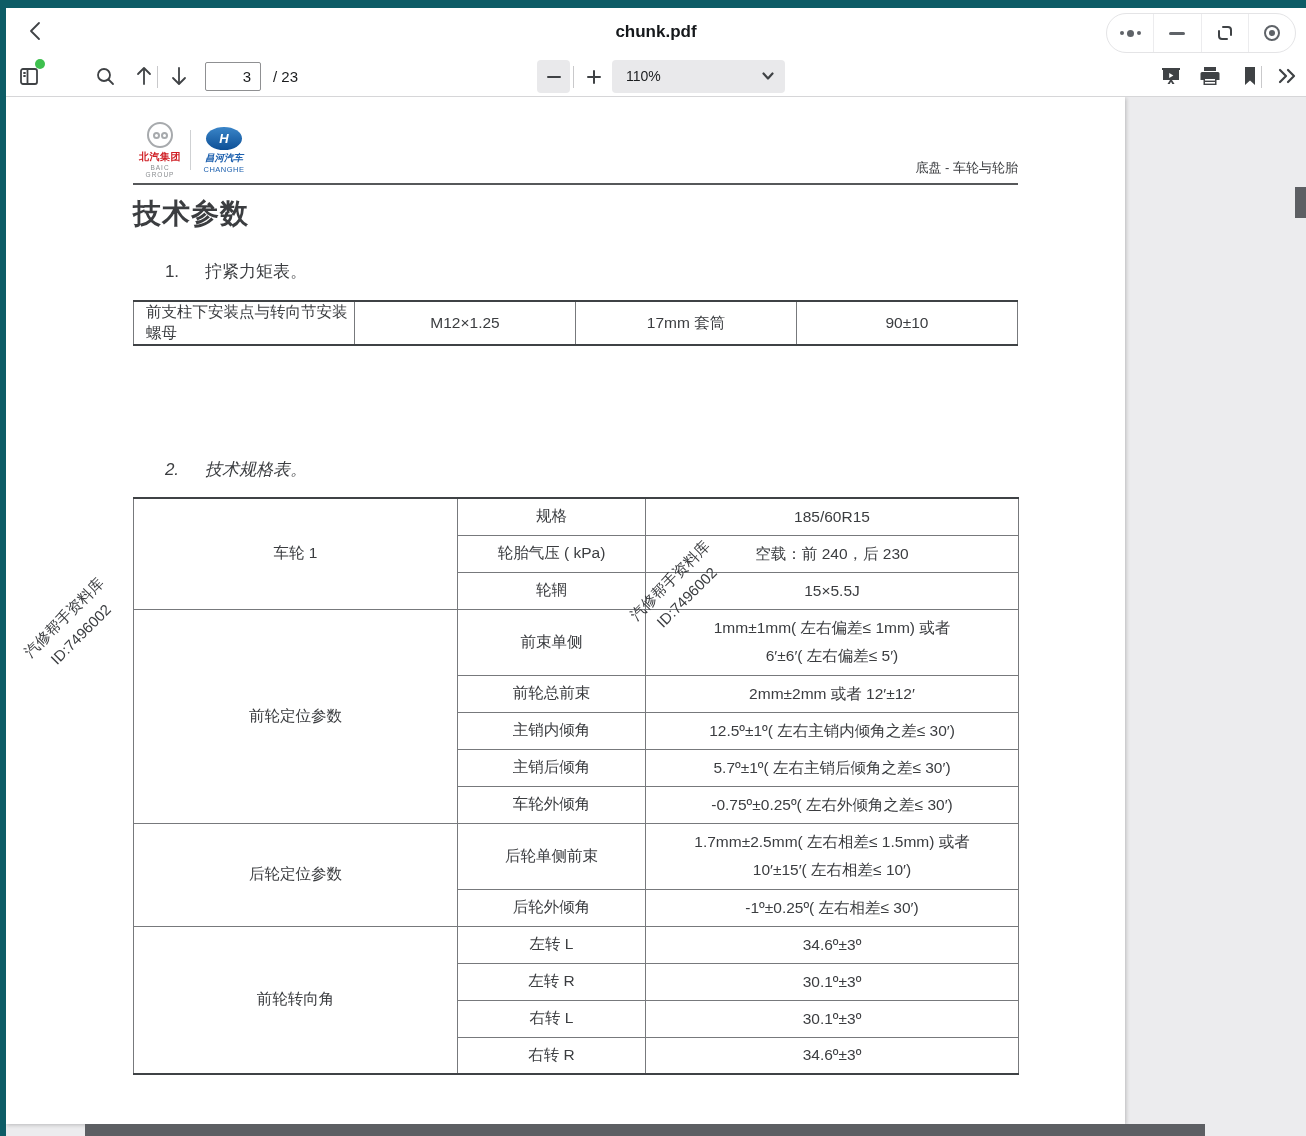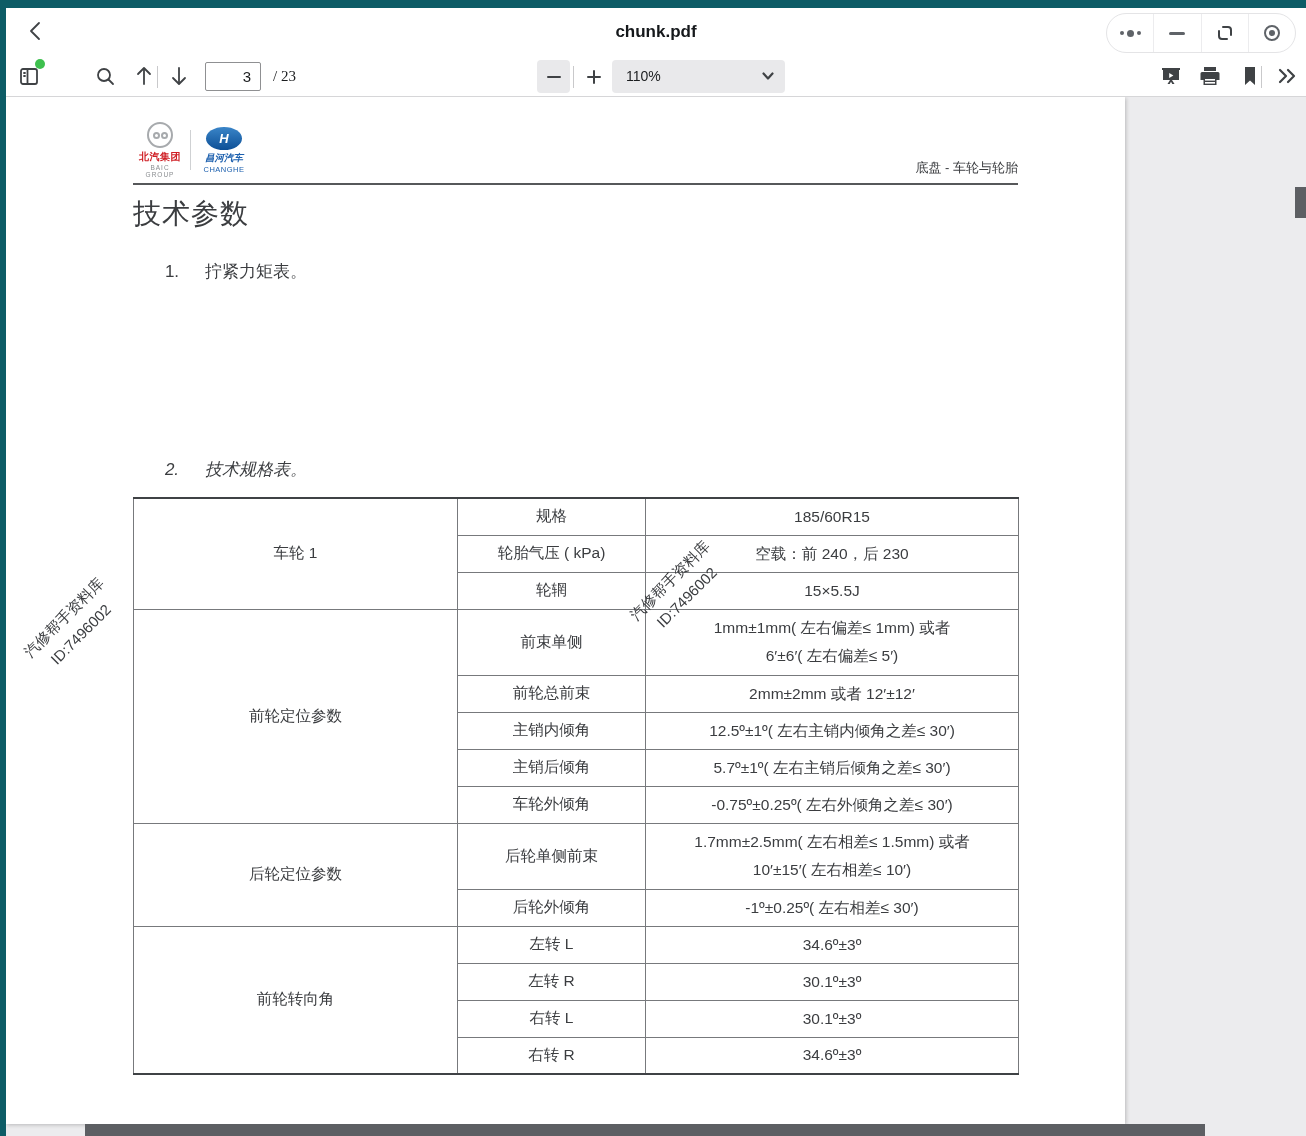--- a/index.html
+++ b/index.html
@@ -25,21 +25,21 @@
   .toolbar { position:relative; height:41px; background:#fff; border-bottom:1px solid #d6d6d8; }
   .tb-btn { position:absolute; background:none; border:none; cursor:pointer; width:30px; height:30px; top:5px; display:flex; align-items:center; justify-content:center; }
   .sidebar-btn { left:8px; }
   .green-dot { position:absolute; right:-1px; top:-2px; width:10px; height:10px; border-radius:50%; background:#3ec04e; }
   .search-btn { left:84px; }
   .up-btn { left:123px; }
   .tb-div { position:absolute; width:1px; height:22px; background:#c9c9cb; top:10px; }
   .div1 { left:151px; } .div2 { left:567px; } .div3 { left:1255px; }
   .down-btn { left:158px; }
   .page-input { position:absolute; left:199px; top:6px; width:56px; height:29px; border:1px solid #8f9092; border-radius:2px; text-align:right; padding-right:9px; font-size:15px; color:#1b1d1f; font-family:inherit; background:#fff; }
-  .page-total { position:absolute; left:267px; top:0; line-height:41px; font-size:15px; color:#1b1d1f;font-family:Liberation Serif, serif; }
+  .page-total { position:absolute; left:267px; top:0; line-height:41px; font-size:15px; color:#1b1d1f; }
   .zoomout-btn { left:531px; top:4px; width:33px; height:33px; background:#e9e9eb; border-radius:4px; }
   .zoomin-btn  { left:571px; top:4px; width:33px; height:33px; }
   .zoom-select { position:absolute; left:606px; top:4px; width:173px; height:33px; background:#e9e9eb; border-radius:4px; cursor:pointer; }
   .zoom-label  { position:absolute; left:14px; top:0; line-height:33px; font-size:14px; color:#1b1d1f; }
   .zoom-chev   { position:absolute; right:10px; top:9px; }
   .present-btn { left:1150px; } .print-btn { left:1189px; } .bookmark-btn { left:1229px; } .moretools-btn { left:1266px; }
 
   
   .docarea { position:relative; height:1039px; background:#ececee; overflow:hidden; }
   .pdf-page { position:absolute; left:0; top:0; width:1119px; height:1027px; background:#fff; box-shadow:1px 1px 4px rgba(0,0,0,.22); }
@@ -56,21 +56,21 @@
   .baic-en { font-size:6.5px; color:#8a8d90; letter-spacing:1px; }
   .logo-div { width:1px; height:40px; background:#cfd1d3; margin:0 7px; }
   .changhe { width:52px; text-align:center; }
   .ch-emblem { width:36px; height:23px; margin:0 auto 2px; background:linear-gradient(#3a85c8,#0d4f96); border-radius:50%; display:flex; align-items:center; justify-content:center; }
   .ch-emblem span { color:#fff; font-weight:700; font-size:13px; font-style:italic; }
   .ch-cn { font-size:9.5px; font-weight:700; font-style:italic; color:#1b5fae; white-space:nowrap; }
   .ch-en { font-size:7.5px; font-weight:400; color:#1b5fae; letter-spacing:.5px; }
 
   .hdr-right { position:absolute; right:107px; top:62px; font-size:13px;margin-left:28px; }
   .hdr-rule { position:absolute; left:127px; top:86px; width:885px; height:2px; background:#56585a; }
-  .doc-title { position:absolute; left:127px; top:98px; font-size:28px; font-weight:400; letter-spacing:1px;text-align:center; }
+  .doc-title { position:absolute; left:127px; top:98px; font-size:28px; font-weight:700; letter-spacing:1px;text-align:center; }
   .sec { position:absolute; left:133px; font-size:17px;text-align:center; }
   .sec1 { top:163px; } .sec2 { top:361px;font-style:italic; }
   .sec .num { display:inline-block; width:66px; }
 
   table { border-collapse:collapse; table-layout:fixed; position:absolute; left:127px; }
   .t1 { top:203px; width:885px; }
   .t2 { top:400px; width:885px; }
   td,th { border:1px solid #77797c; font-weight:normal; font-size:15.5px; text-align:center; vertical-align:middle; padding:0 6px; }
   .t1 tr.hd th { font-size:17px; height:41px; border-bottom:2px solid #3f4245; }
   .t1 tr { height:37px; }
@@ -226,20 +226,26 @@
       <div class="hdr-right">底盘 - 车轮与轮胎</div>
       <div class="hdr-rule"></div>
       <div class="doc-title">技术参数</div>
 
       <div class="sec sec1">
         <span class="num">1.</span><span>拧紧力矩表。</span>
       </div>
 
       <table class="t1">
         <tbody>
+        <tr>
+          <td class="item">前支柱下安装点与转向节安装螺母</td>
+          <td>M12×1.25</td>
+          <td>17mm 套筒</td>
+          <td>90±10</td>
+        </tr>
       </tbody>
         </table>
 
       <div class="sec sec2">
         <span class="num">2.</span><span>技术规格表。</span>
       </div>
 
       <table class="t2">
         <tbody>
             <tr>

